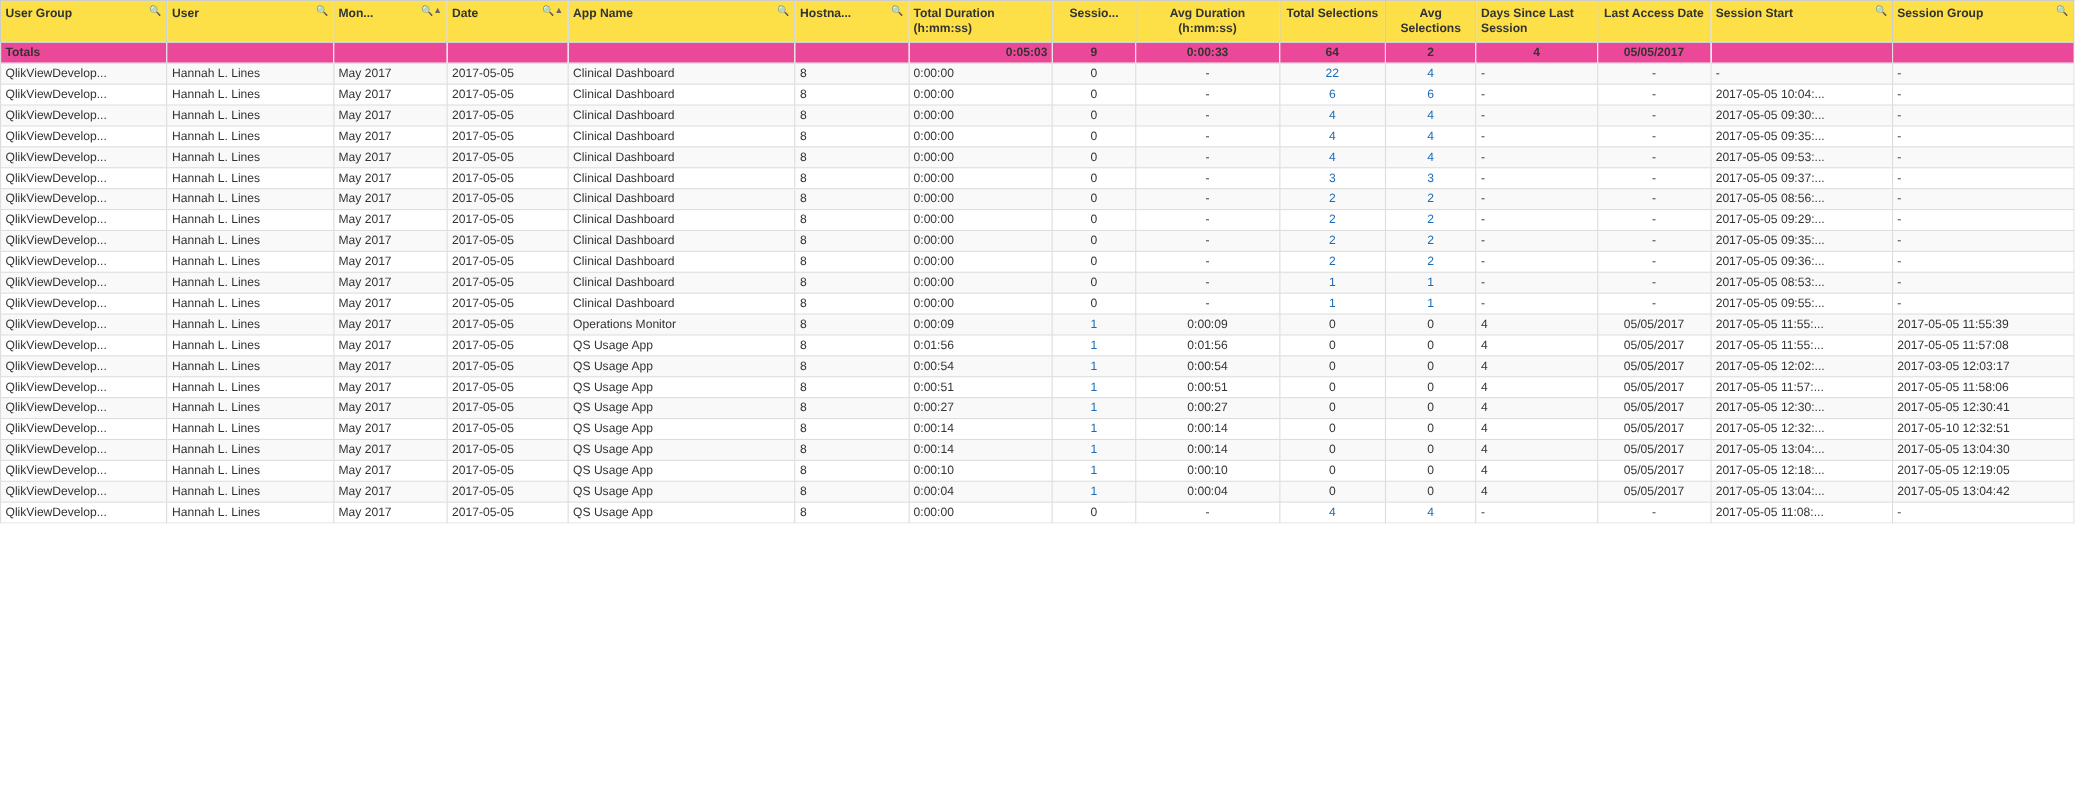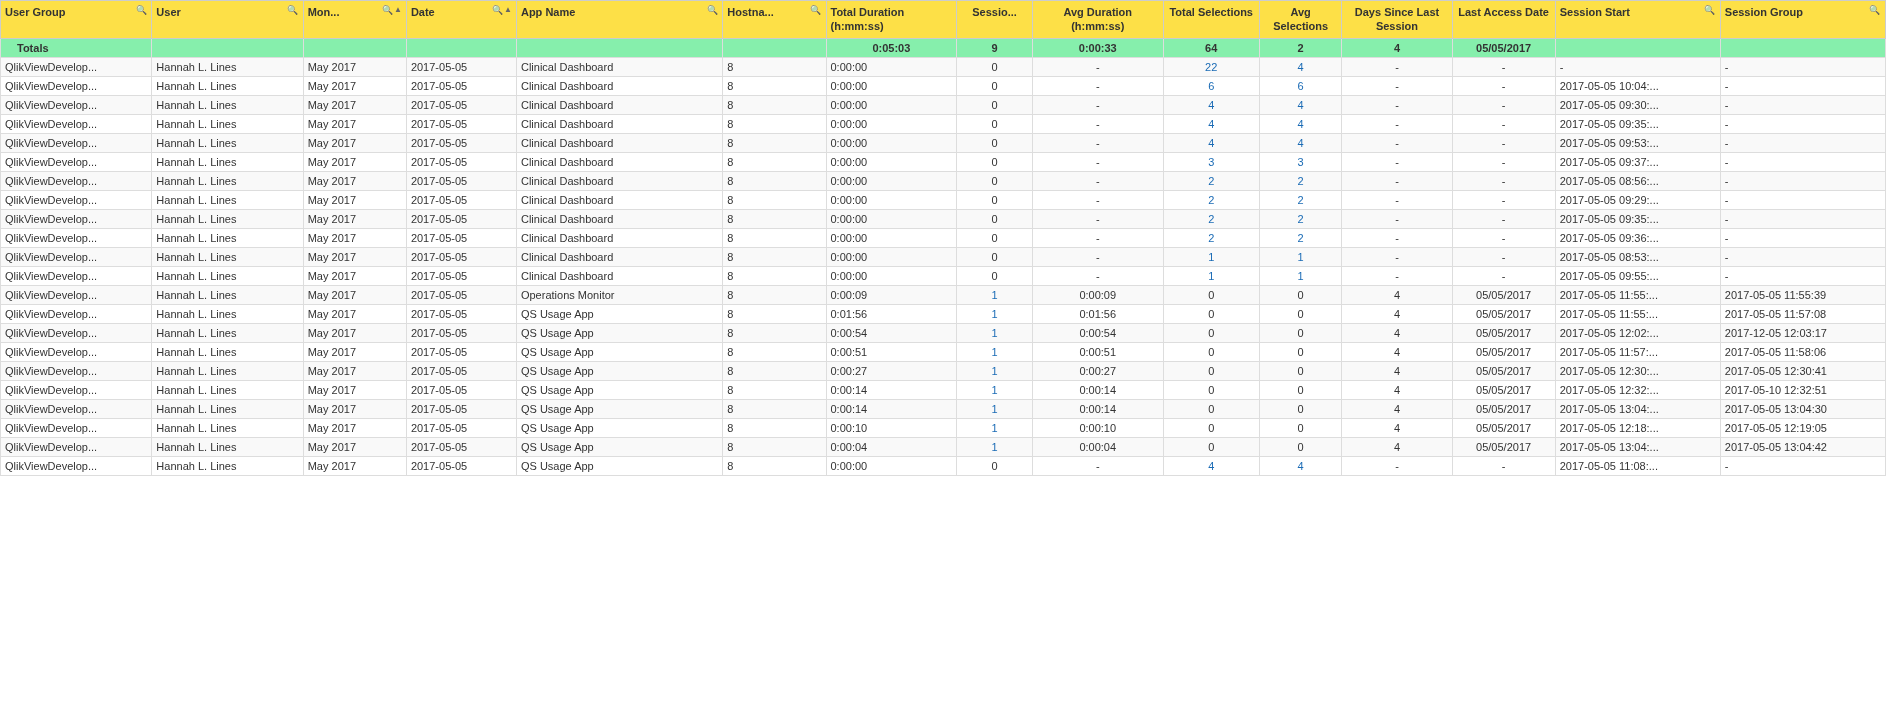--- a/index.html
+++ b/index.html
@@ -12,36 +12,36 @@
       padding: 4px 4px; 
       text-align: left; 
       font-weight: bold; 
       vertical-align: top;
       position: relative;
       line-height: 1.3;
     }
     thead th .th-inner { display: flex; align-items: flex-start; justify-content: space-between; }
     thead th .th-text { flex: 1; }
     thead th .search-icon { color: #666; font-size: 10px; cursor: pointer; flex-shrink: 0; }
-    .totals-row td { font-weight: bold; background: #86efac; border: 1px solid #ddd; padding: 3px 16px; }
+    .totals-row td { font-weight: bold; background: #ec4899; border: 1px solid #ddd; padding: 3px 4px; }
     tbody tr:nth-child(even) { background: #f9f9f9; }
     tbody tr:nth-child(odd) { background: #ffffff; }
     tbody td { border: 1px solid #ddd; padding: 3px 4px; white-space: nowrap; overflow: hidden; text-overflow: ellipsis; }
     .col-usergroup { width: 110px; }
     .col-user { width: 110px; }
     .col-month { width: 75px; }
     .col-date { width: 80px; }
     .col-appname { width: 150px; margin-left: 32px; }
     .col-hostname { width: 75px; }
     .col-totalduration { width: 95px; }
     .col-sessions { width: 55px; text-align: center; }
     .col-avgduration { width: 95px; text-align: center; }
     .col-totalselections { width: 70px; text-align: center; }
     .col-avgselections { width: 60px; text-align: center; }
-    .col-dayssince { width: 80px; text-align: center; }
+    .col-dayssince { width: 80px; text-align: left; }
     .col-lastaccessdate { width: 75px; text-align: center; }
     .col-sessionstart { width: 120px; }
     .col-sessionfinish { width: 120px; }
     .sort-arrow { font-size: 8px; color: #666; }
   </style>
 </head>
 <body>
 
 <div class="table-container">
   <table>
@@ -135,21 +135,21 @@
         </tr>
     </thead>
     <tbody id="table-body">
     <tr class="totals-row">
           <td class="col-usergroup" style="font-weight: bold;">Totals</td>
           <td class="col-user"></td>
           <td class="col-month"></td>
           <td class="col-date"></td>
           <td class="col-appname"></td>
           <td class="col-hostname"></td>
-          <td class="col-totalduration" style="font-weight: bold; text-align: center;">0:05:03</td>
+          <td class="col-totalduration" style="font-weight: bold; text-align: right;">0:05:03</td>
           <td class="col-sessions" style="font-weight: bold; text-align: center;">9</td>
           <td class="col-avgduration" style="font-weight: bold; ">0:00:33</td>
           <td class="col-totalselections" style="font-weight: bold; text-align: center;">64</td>
           <td class="col-avgselections" style="font-weight: bold; text-align: center;">2</td>
           <td class="col-dayssince" style="font-weight: bold; text-align: center;">4</td>
           <td class="col-lastaccessdate" style="font-weight: bold; text-align: center;">05/05/2017</td>
           <td class="col-sessionstart"></td>
           <td class="col-sessionfinish"></td>
         </tr>
         <tr>
@@ -398,21 +398,21 @@
           <td class="col-appname">QS Usage App</td>
           <td class="col-hostname">8</td>
           <td class="col-totalduration">0:00:54</td>
           <td class="col-sessions" style="color: rgb(26, 107, 181);">1</td>
           <td class="col-avgduration">0:00:54</td>
           <td class="col-totalselections">0</td>
           <td class="col-avgselections">0</td>
           <td class="col-dayssince">4</td>
           <td class="col-lastaccessdate">05/05/2017</td>
           <td class="col-sessionstart">2017-05-05 12:02:...</td>
-          <td class="col-sessionfinish">2017-12-05 12:03:17</td>
+          <td class="col-sessionfinish">2017-03-05 12:03:17</td>
         </tr>
         <tr>
           <td class="col-usergroup">QlikViewDevelop...</td>
           <td class="col-user">Hannah L. Lines</td>
           <td class="col-month">May 2017</td>
           <td class="col-date">2017-05-05</td>
           <td class="col-appname">QS Usage App</td>
           <td class="col-hostname">8</td>
           <td class="col-totalduration">0:00:51</td>
           <td class="col-sessions" style="color: rgb(26, 107, 181);">1</td>

